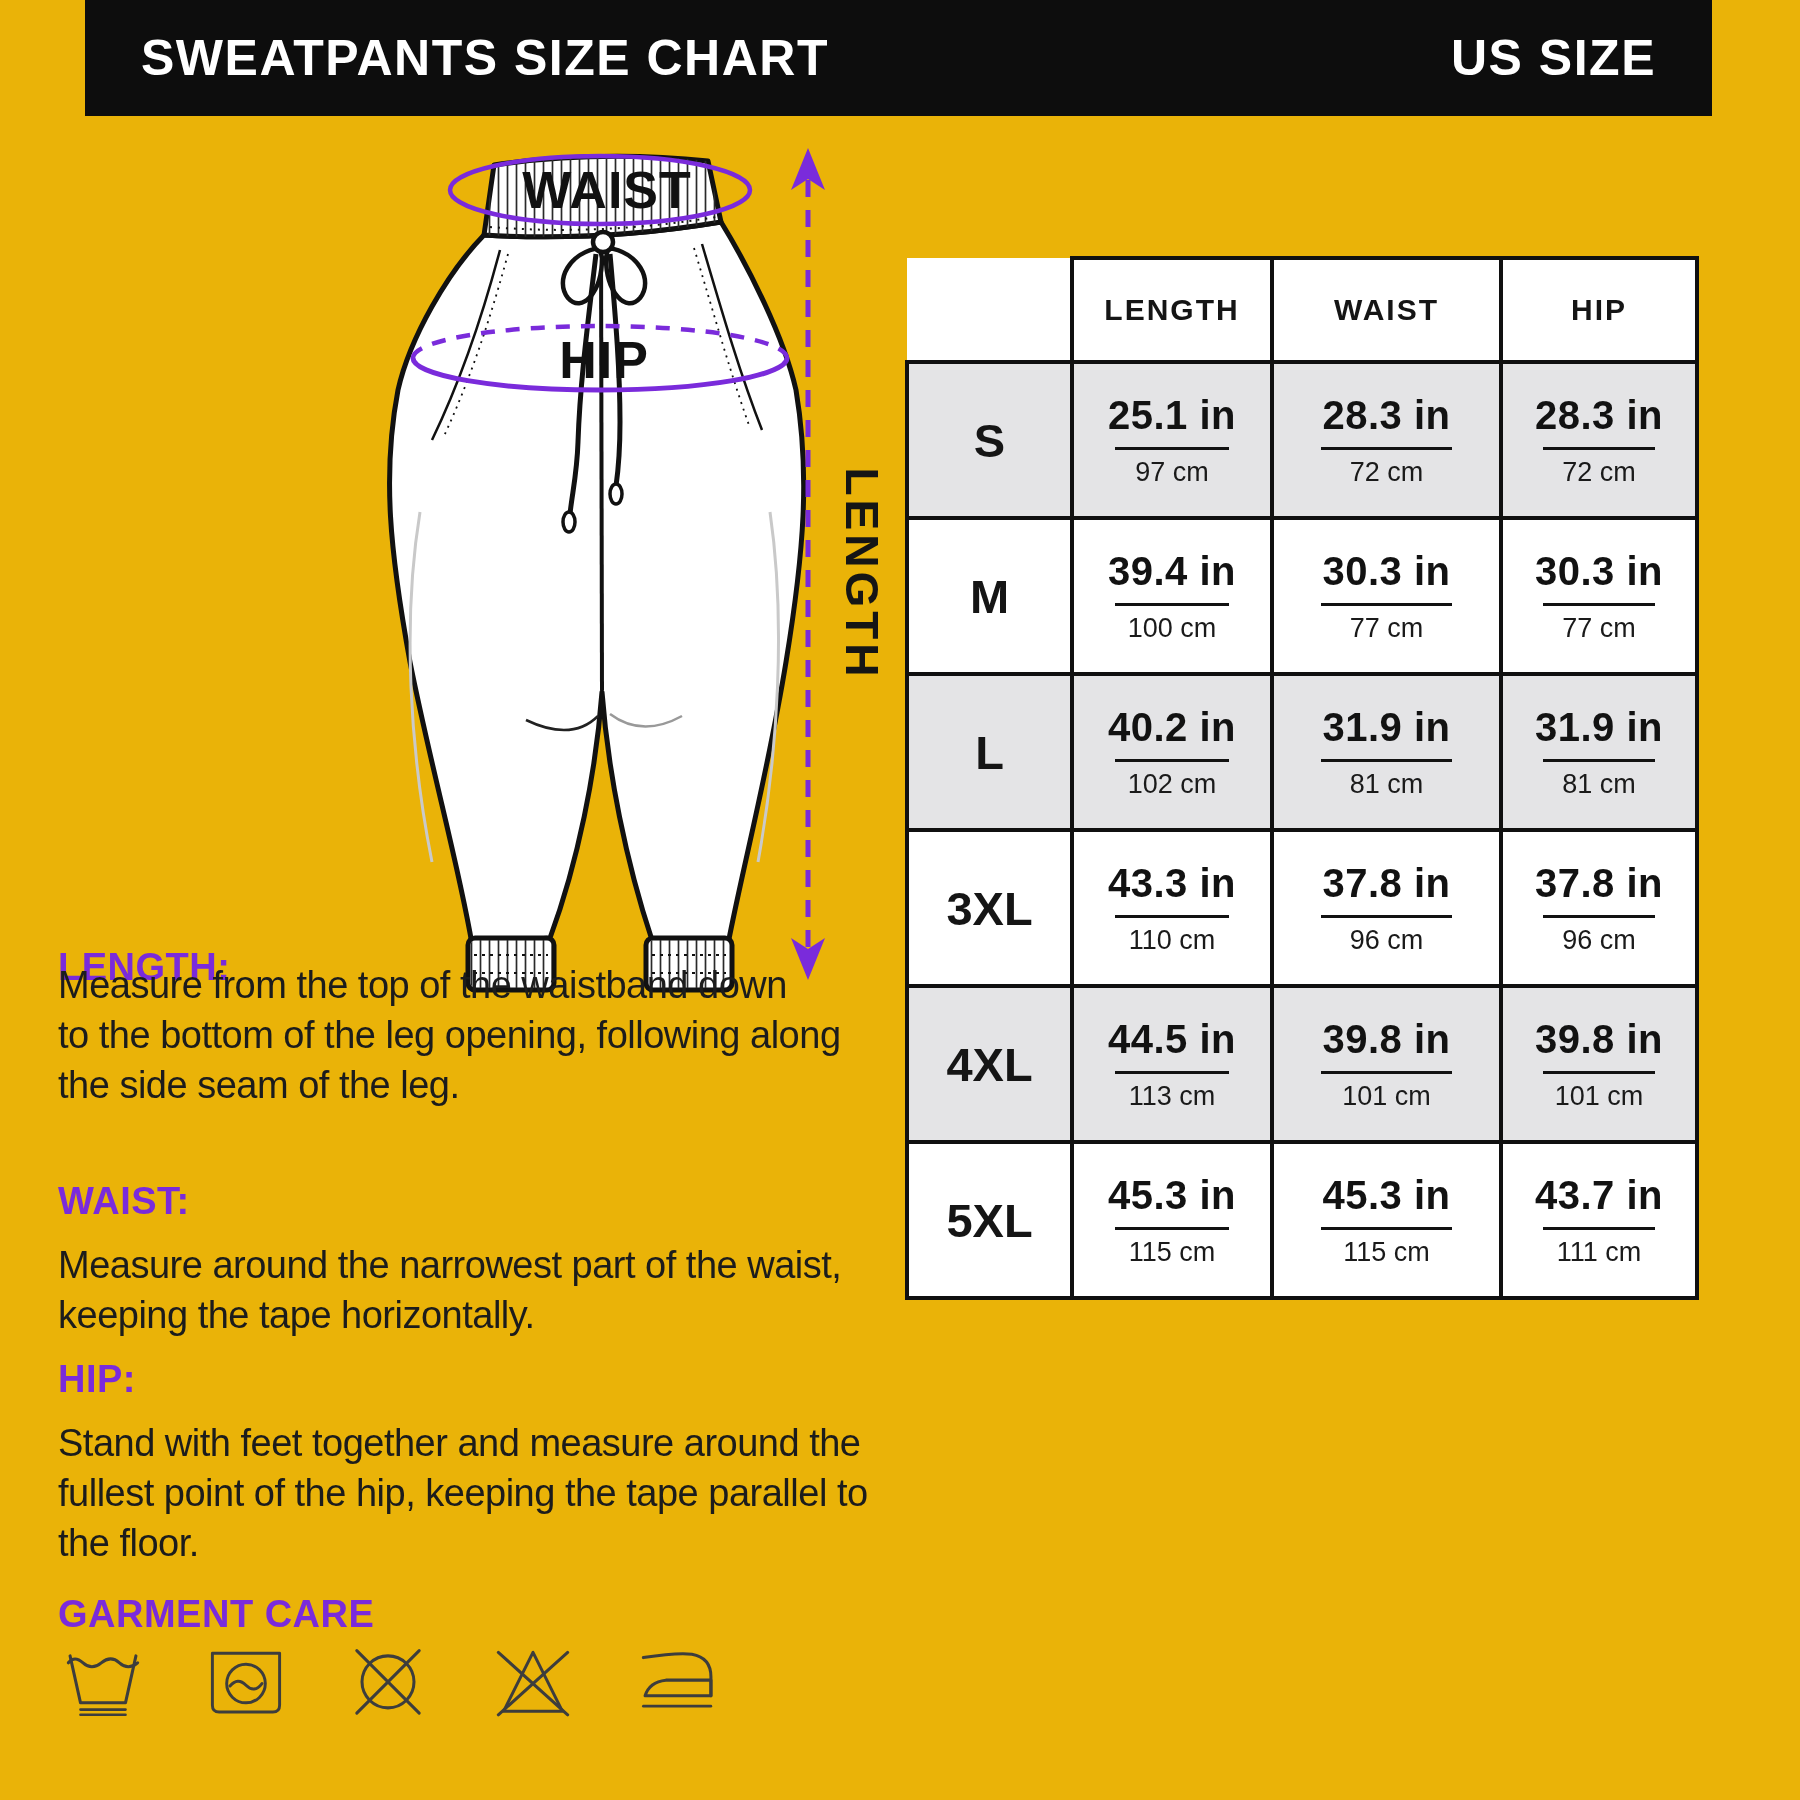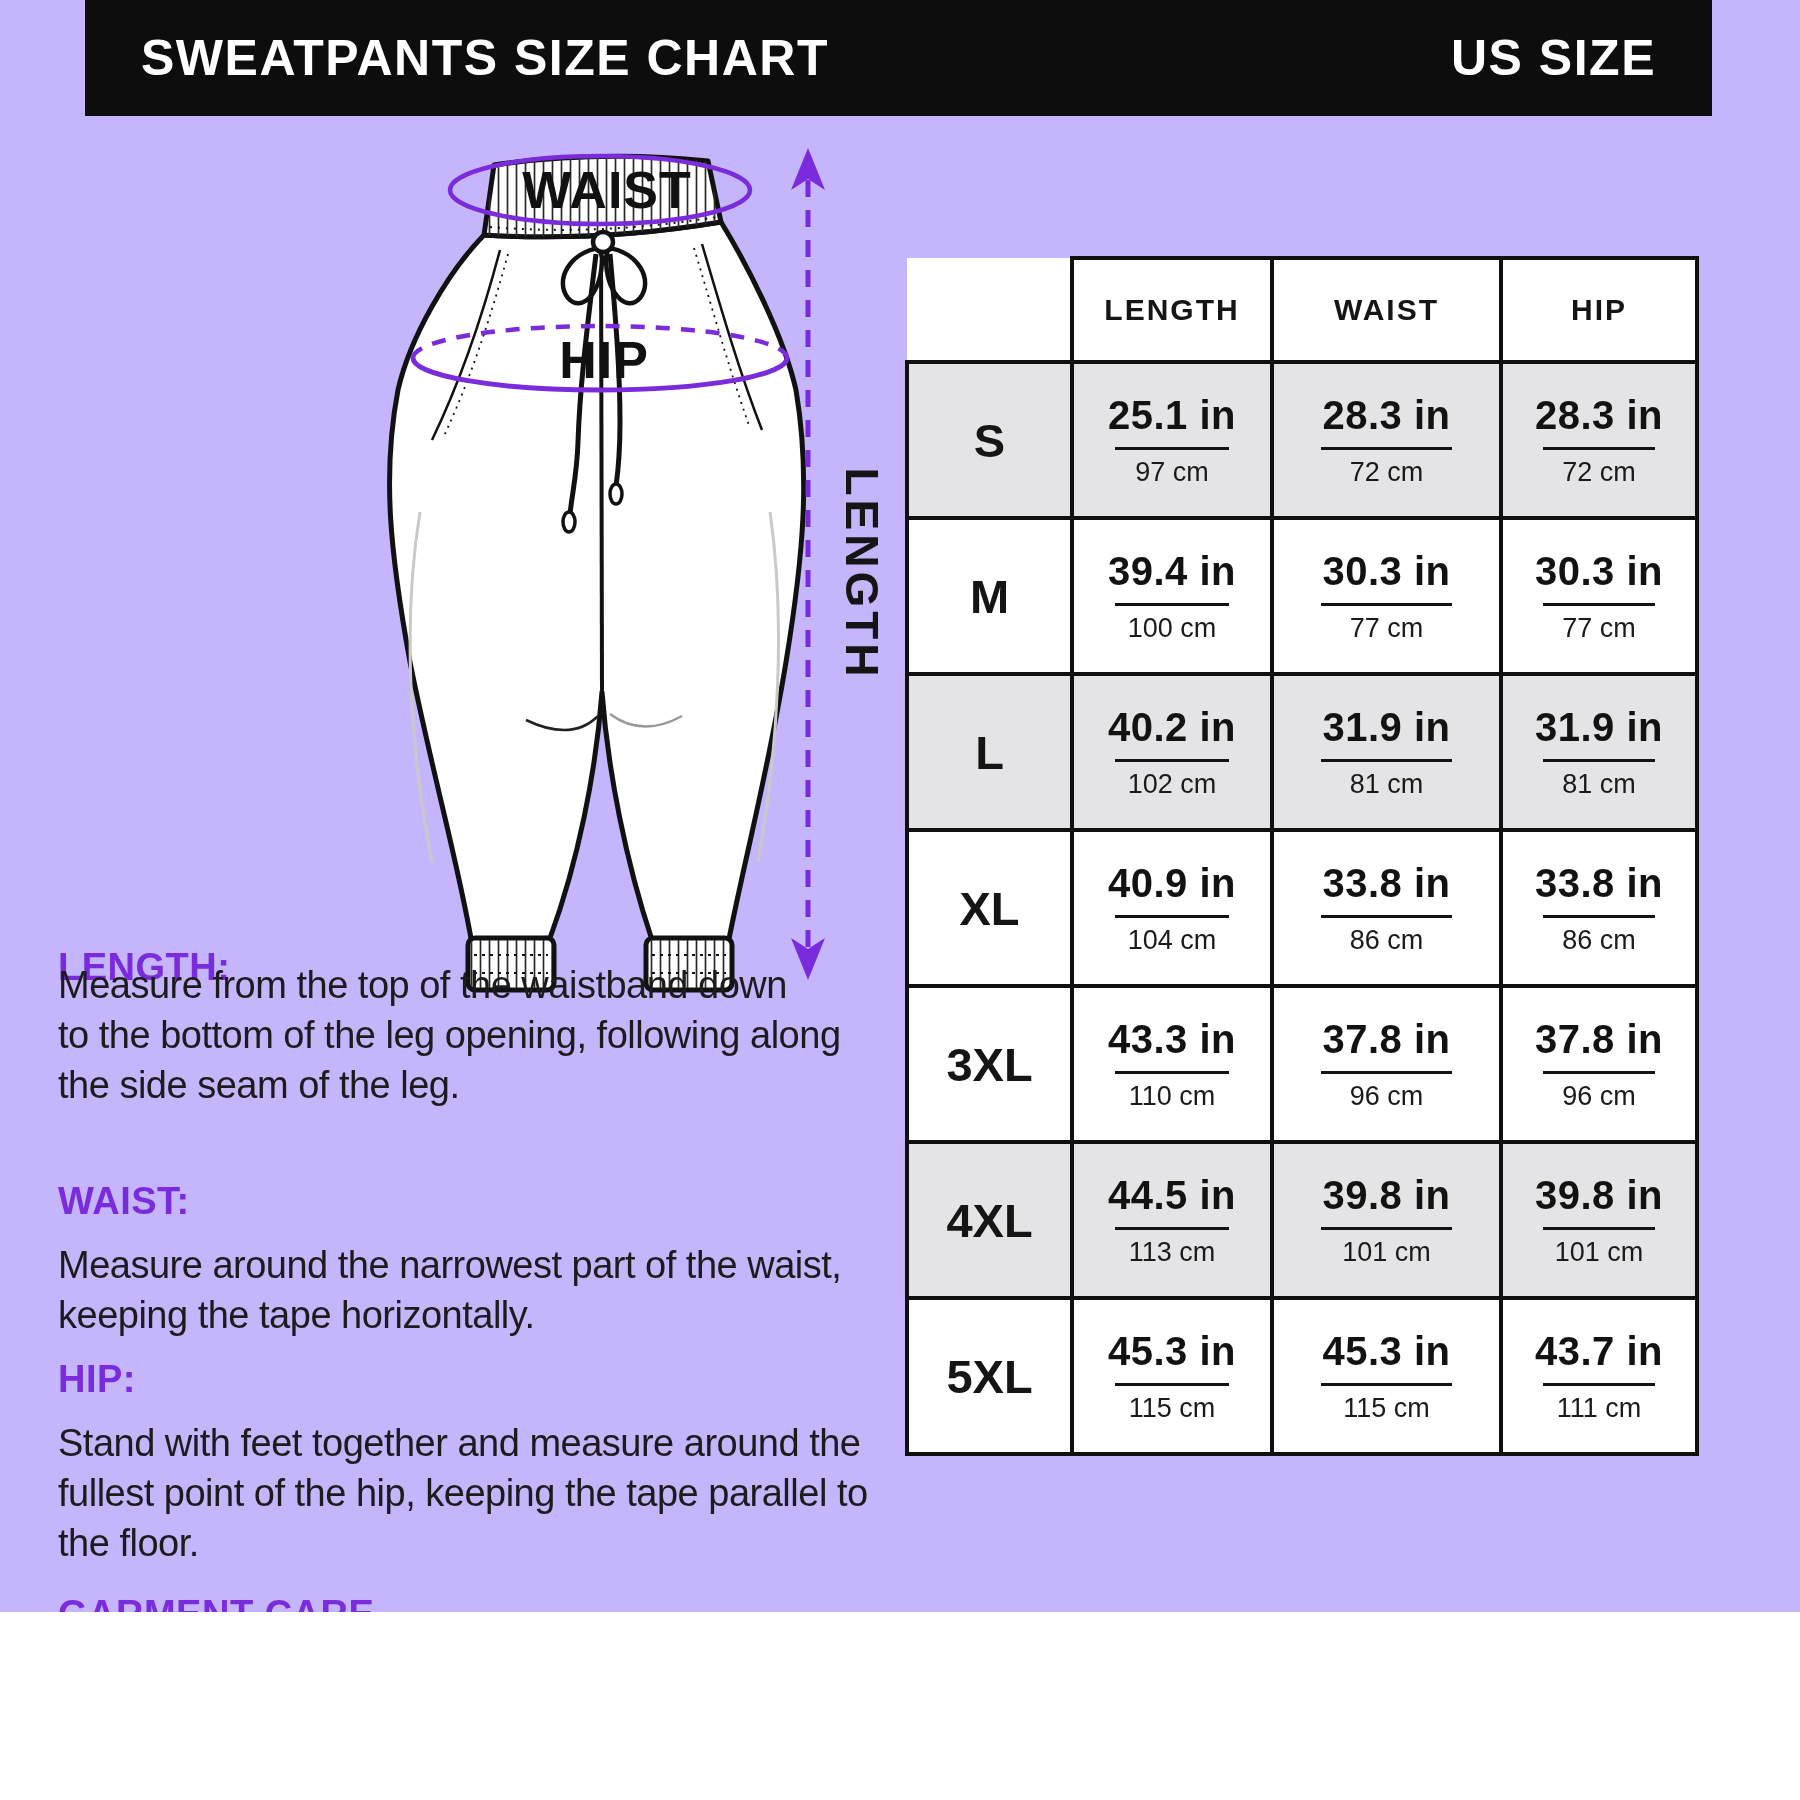--- a/index.html
+++ b/index.html
@@ -1,17 +1,17 @@
 <!DOCTYPE html>
 <html><head>
 <meta charset="utf-8">
 <style>
   html,body{margin:0;padding:0;background:#fff;}
   .canvas{
-    position:relative;width:1800px;height:1612px;background:#c4b5fd;overflow:hidden;
+    position:relative;width:1800px;height:1800px;background:#eab308;overflow:hidden;
     font-family:"Liberation Sans", sans-serif;color:#151515;
   }
   
   .topbar{
     position:absolute;left:85px;top:0;width:1627px;height:116px;background:#0d0d0d;
     display:flex;align-items:center;justify-content:space-between;
     padding:0 56px;box-sizing:border-box;
   }
   .topbar .title,.topbar .region{
     color:#fff;font-size:50px;font-weight:700;letter-spacing:1.5px;white-space:nowrap;
@@ -198,38 +198,20 @@
             <div class="frac"></div>
             <div class="cmval">81 cm</div>
           </td>
           <td>
             <div class="inval">31.9 in</div>
             <div class="frac"></div>
             <div class="cmval">81 cm</div>
           </td>
         </tr>
         <tr class="datarow">
-          <td class="size-cell">XL</td>
-          <td>
-            <div class="inval">40.9 in</div>
-            <div class="frac"></div>
-            <div class="cmval">104 cm</div>
-          </td>
-          <td>
-            <div class="inval">33.8 in</div>
-            <div class="frac"></div>
-            <div class="cmval">86 cm</div>
-          </td>
-          <td>
-            <div class="inval">33.8 in</div>
-            <div class="frac"></div>
-            <div class="cmval">86 cm</div>
-          </td>
-        </tr>
-        <tr class="datarow">
           <td class="size-cell">3XL</td>
           <td>
             <div class="inval">43.3 in</div>
             <div class="frac"></div>
             <div class="cmval">110 cm</div>
           </td>
           <td>
             <div class="inval">37.8 in</div>
             <div class="frac"></div>
             <div class="cmval">96 cm</div>

